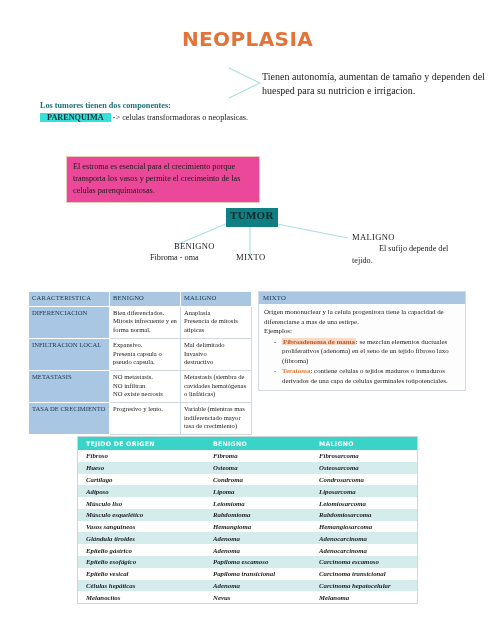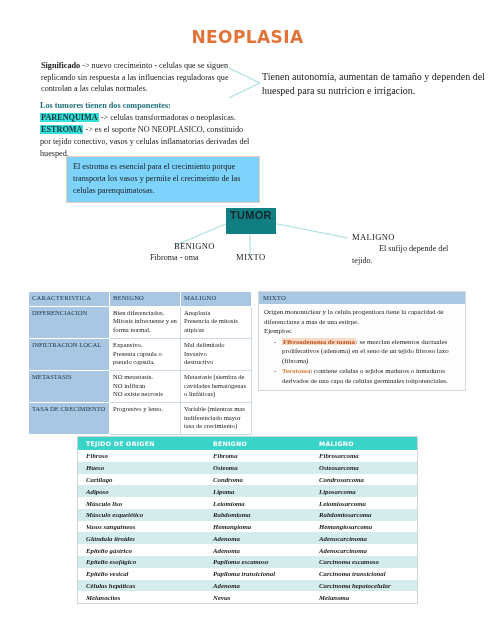--- a/index.html
+++ b/index.html
@@ -23,21 +23,21 @@
 
   
   .title {
     position: absolute;
     top: 27px;
     left: 0;
     width: 495px;
     text-align: center;
     font-family: "DejaVu Sans", sans-serif;
     font-weight: bold;
-    font-size: 17px;
+    font-size: 20px;
     letter-spacing: 0.4px;
     color: #e2743a;
   }
 
   
   .def-left {
     position: absolute;
     top: 60px;
     left: 41px;
     width: 196px;
@@ -71,56 +71,56 @@
     width: 212px;
     font-size: 8.2px;
     line-height: 1.45;
   }
   .components .head {
     color: #1f6f7a;
     font-weight: bold;
   }
   .hl-cyan {
     background: #37e0d8;
-    padding: 0 1px;
+    padding: 0 7px;
     font-weight: bold;
     color: #14333a;
   }
 
   .peach-box {
     position: absolute;
     top: 156px;
     left: 66px;
     width: 194px;
     box-sizing: border-box;
-    background: #7dd3fc;
+    background: #ec4899;
     border: 1px solid #e8cbbb;
     padding: 4px 6px 5px 6px;
     font-size: 8.2px;
     line-height: 1.45;
   }
 
   
   .diagram {
     position: absolute;
     top: 205px;
     left: 0;
     width: 495px;
     height: 90px;
   }
   .tumor-label {
     position: absolute;
     top: 3px;
     left: 226px;
     background: #0f7f82;
     color: #10262b;
-    font-family: Liberation Sans, sans-serif;
+    font-family: Liberation Serif, serif;
     font-weight: bold;
     font-size: 11px;
-    padding: 1px 4px 13px 4px;
+    padding: 1px 4px 6px 4px;
     letter-spacing: 0.3px;
   }
   .diagram svg { position: absolute; top: 0; left: 0; }
 
   .node {
     position: absolute;
     font-size: 8.2px;
     line-height: 1.4;
   }
   .node .nm {
@@ -241,36 +241,32 @@
   .t2 col.b { width: 106px; }
   .t2 col.c { width: 106px; }
 </style>
 </head>
 <body>
 
 <div class="page">
 
   <div class="title">NEOPLASIA</div>
 
-  <div class="def-left">
-    <b>Significado</b><span> -&gt; nuevo crecimeinto - celulas que se siguen replicando sin respuesta a las influencias reguladoras que controlan a las celulas normales.</span>
-  </div>
 
   <div class="connector">
     <svg width="36" height="34" viewBox="0 0 36 34" xmlns="http://www.w3.org/2000/svg">
       <path d="M1 2 L32 17 L1 32" fill="none" stroke="#a9dfdf" stroke-width="1.1"></path>
     </svg>
   </div>
 
   <div class="def-right">Tienen autonomía, aumentan de tamaño y dependen del huesped para su nutricion e irrigacion.</div>
 
   <div class="components">
     <div class="head">Los tumores tienen dos componentes:</div>
     <div><span class="hl-cyan">PARENQUIMA</span><span> -&gt; celulas transformadoras o neoplasicas.</span></div>
-    <div><span class="hl-cyan">ESTROMA</span><span> -&gt; es el soporte NO NEOPLASICO, constituido por tejido conectivo, vasos y celulas inflamatorias derivadas del  huesped.</span></div>
   </div>
 
   <div class="peach-box">El estroma es esencial para el crecimiento porque transporta los vasos y permite el crecimeinto de las celulas parenquimatosas.</div>
 
   <div class="diagram">
     <svg width="495" height="90" viewBox="0 0 495 90" xmlns="http://www.w3.org/2000/svg">
       <path d="M228 18 L176 40" fill="none" stroke="#a9dfdf" stroke-width="1.1"></path>
       <path d="M250 20 L250 50" fill="none" stroke="#a9dfdf" stroke-width="1.1"></path>
       <path d="M272 18 L348 33" fill="none" stroke="#a9dfdf" stroke-width="1.1"></path>
     </svg>

